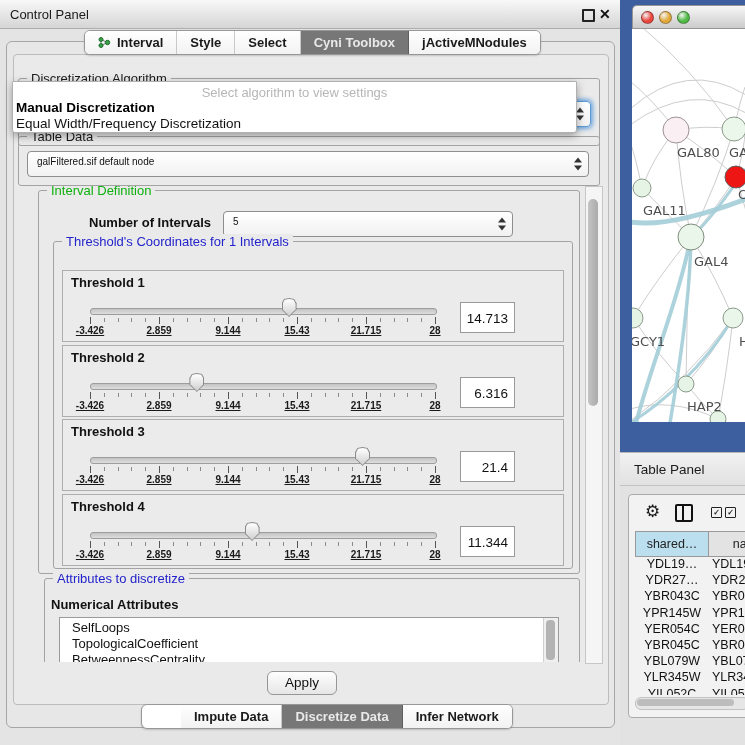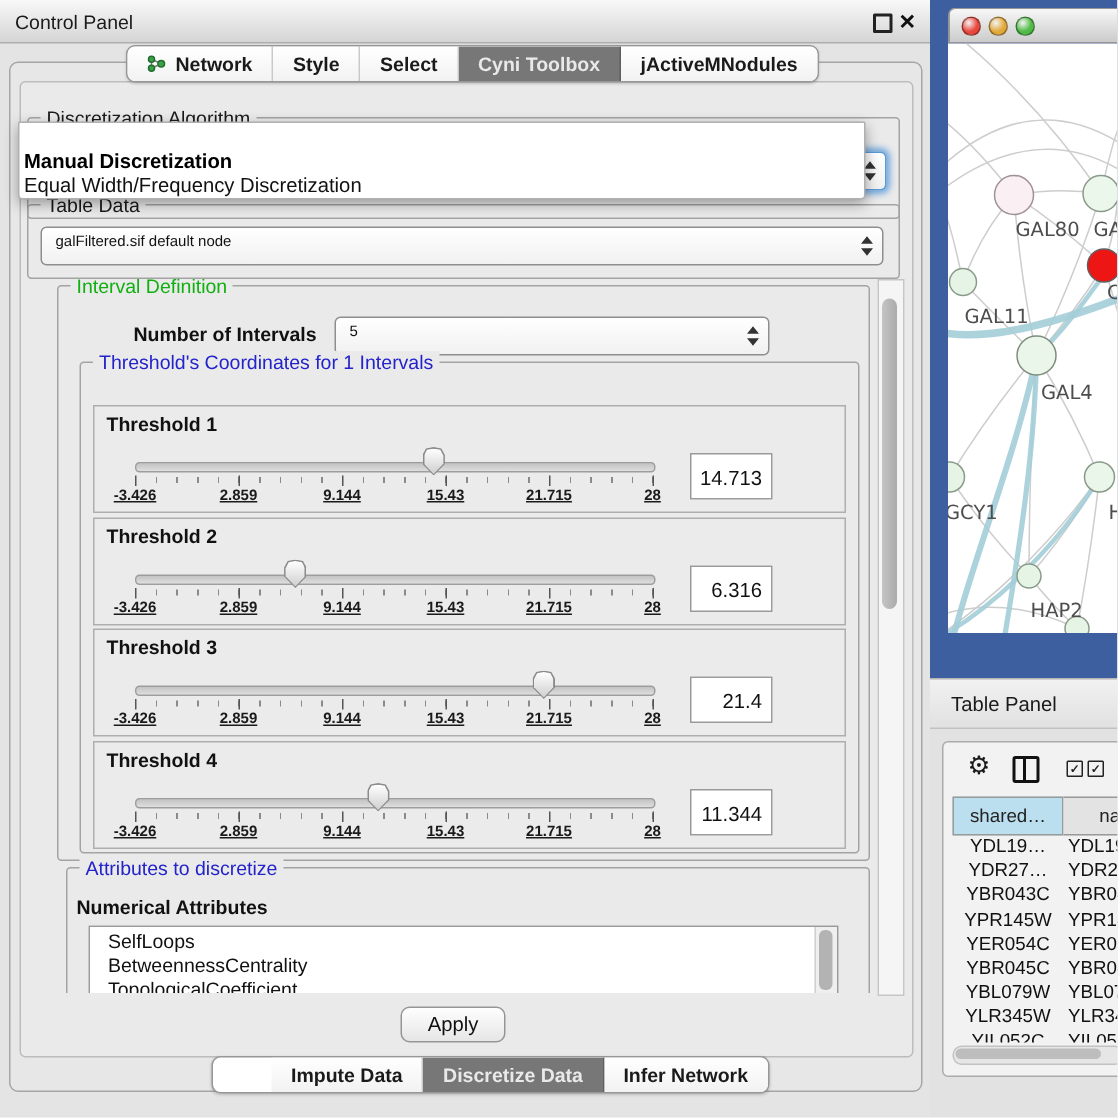--- a/index.html
+++ b/index.html
@@ -159,21 +159,21 @@
     <div class="seg seg-top" id="top-tabs">
         <div class="seg-item">
           <span class="tabicon">
             <svg width="13" height="13" viewBox="0 0 13 13">
               <path d="M3 3.5 L9.5 6.5 M3 9.5 L9.5 6.5 M3 3.5 L3 9.5" stroke="#7a7a7a" stroke-width="1" fill="none"></path>
               <circle cx="3" cy="3.5" r="2" fill="#3ba14a" stroke="#1f6e2c"></circle>
               <circle cx="3" cy="9.5" r="2" fill="#3ba14a" stroke="#1f6e2c"></circle>
               <circle cx="9.5" cy="6.5" r="2.2" fill="#3ba14a" stroke="#1f6e2c"></circle>
             </svg>
           </span>
-          <span>Network</span>
+          <span>Interval</span>
         </div>
         <div class="seg-item">
           <span>Style</span>
         </div>
         <div class="seg-item">
           <span>Select</span>
         </div>
         <div class="seg-item sel">
           <span>Cyni Toolbox</span>
         </div>
@@ -186,20 +186,21 @@
       <div class="grp-legend lg-black">Discretization Algorithm</div>
       <div class="combo focus" style="left:8px;top:22px;width:562px;height:24px;">
         <div class="stepper">
             <span class="tri-up"></span>
             <span class="tri-dn"></span>
           </div>
       </div>
     </div>
 
     <div class="popup">
+      <div class="pop-ph">Select algorithm to view settings</div>
       <div class="pop-o1">Manual Discretization</div>
       <div class="pop-o2">Equal Width/Frequency Discretization</div>
     </div>
 
     <div class="grp" style="left:18px;top:136px;width:580px;height:48px;">
       <div class="grp-legend lg-black">Table Data</div>
       <div class="combo" style="left:8px;top:14px;width:560px;height:24px;">
         <div class="combo-text">galFiltered.sif default node</div>
         <div class="stepper">
             <span class="tri-up"></span>
@@ -305,22 +306,22 @@
       </div>
 
       <div class="grp" style="left:30px;top:392px;width:534px;height:120px;background:#eaeaea;">
         <div class="grp-legend lg-blue">Attributes to discretize</div>
         <div class="attr-title">Numerical Attributes</div>
         <div class="attr-list" id="attr-list">
           <div class="attr-vscroll">
               <div class="thumb"></div>
             </div>
         <div class="attr-item" style="padding-top: 2px;">SelfLoops</div>
+            <div class="attr-item">TopologicalCoefficient</div>
             <div class="attr-item">BetweennessCentrality</div>
-            <div class="attr-item">TopologicalCoefficient</div>
           </div>
       </div>
     </div>
 
     <div class="vscroll">
       <div class="thumb"></div>
     </div>
 
     <div class="apply-btn">Apply</div>
 

